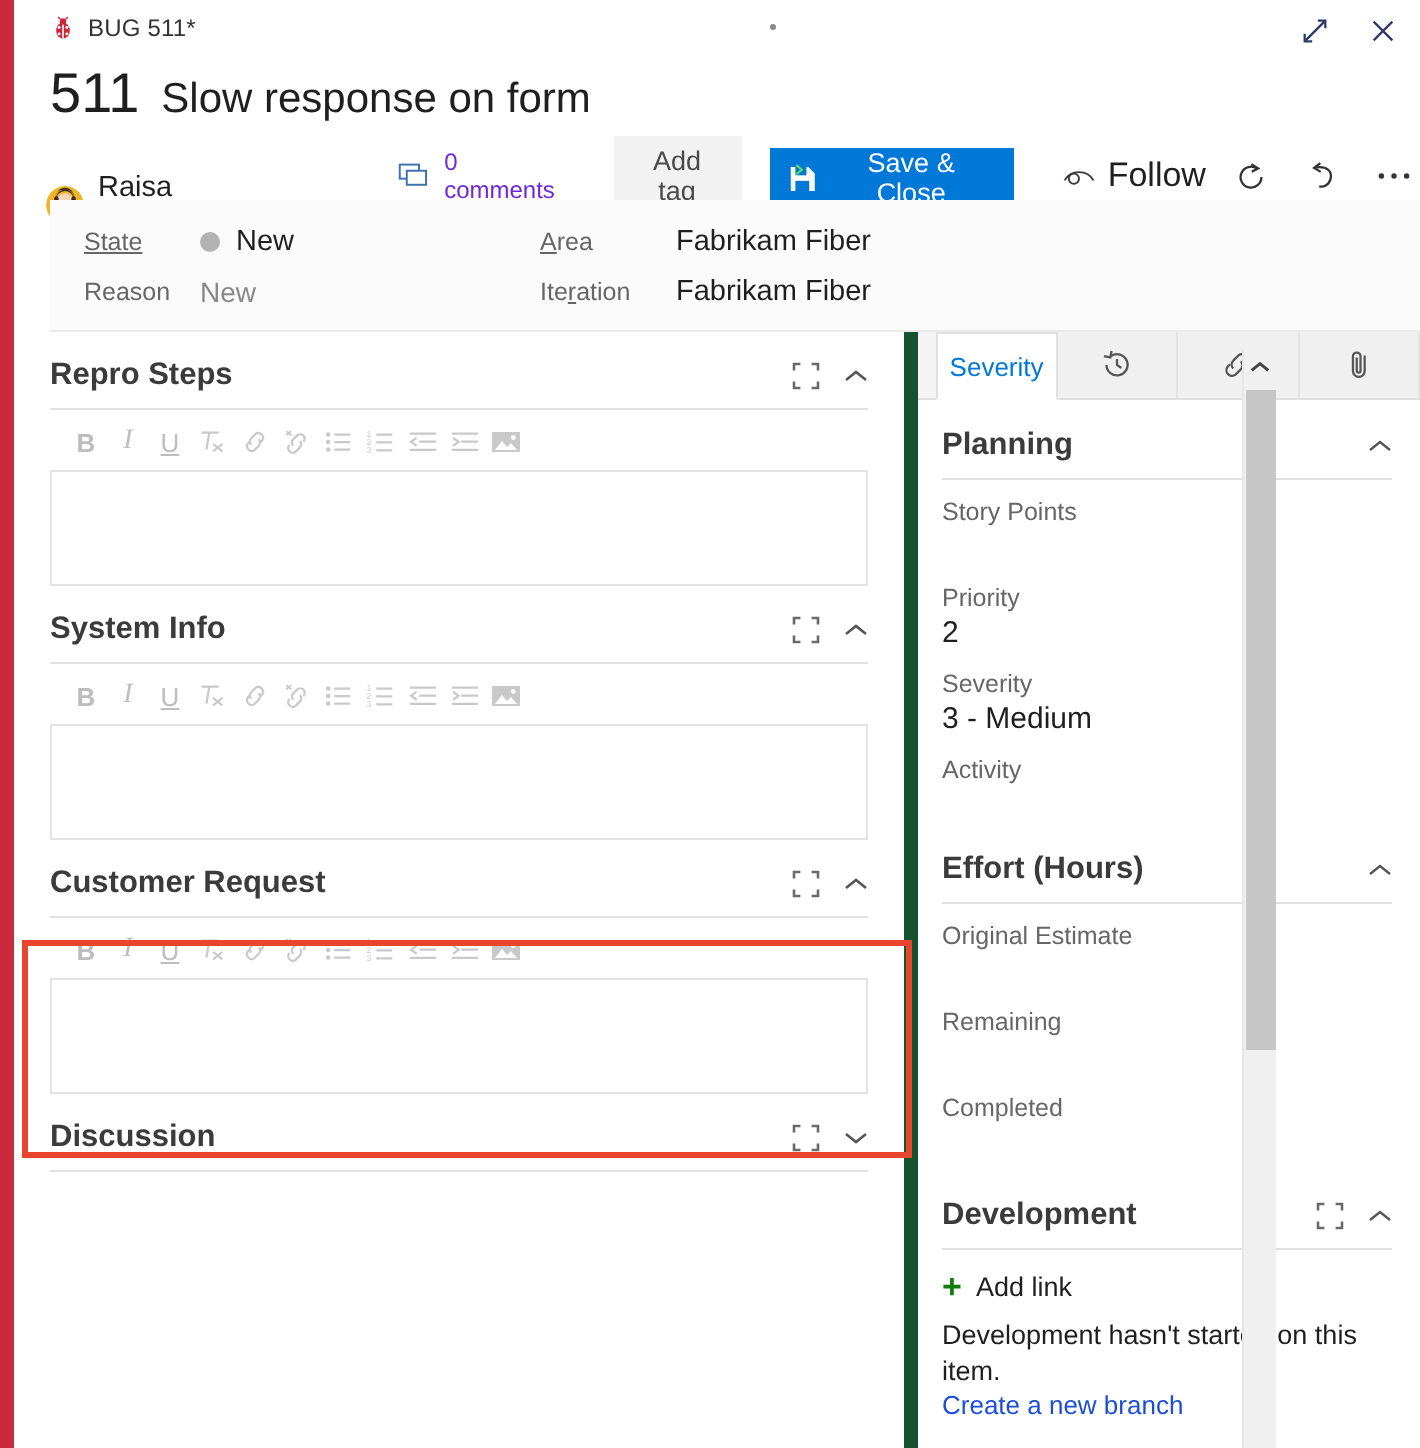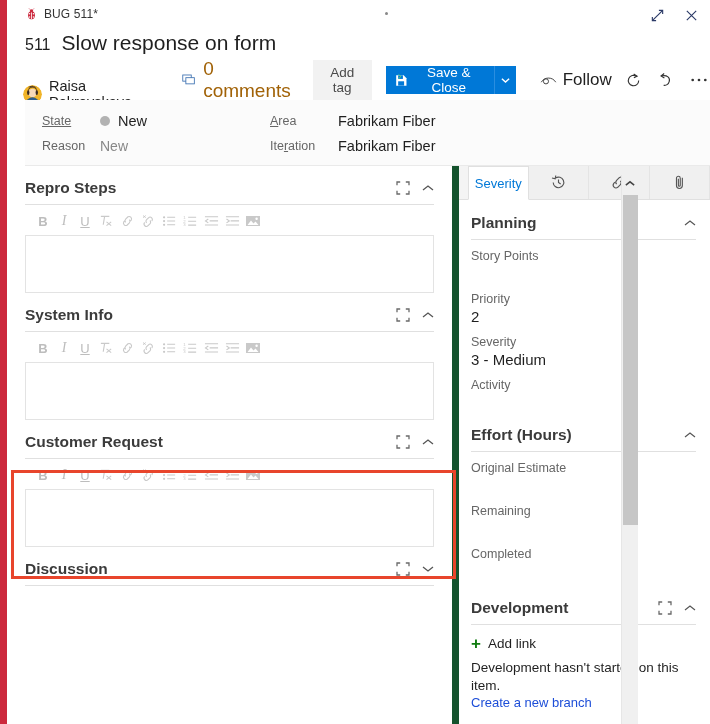--- a/index.html
+++ b/index.html
@@ -34,43 +34,43 @@
   }
   .win-btn svg { display:block; }
 
   .dot-mark { position:absolute; left:378px; top:12px; width:3px; height:3px; background:#888; border-radius:50%; }
 
   
   .title-row {
     display: flex; align-items: baseline; gap: 11px;
     padding-left: 18px; margin-top: 3px;
   }
-  .wi-id { font-size: 16px; color: #1f1f1f; font-weight: 400; }
+  .wi-id { font-size: 28px; color: #1f1f1f; font-weight: 400; }
   .wi-title { font-size: 21px; color: #1f1f1f; font-weight: 400; }
 
   
   .cmdbar {
     display: flex; align-items: center; padding-left: 16px; margin-top: 9px; height: 32px;
   }
   .assignee { display:flex; align-items:center; gap:7px; cursor:pointer;margin-top:28px; }
   .avatar {
     width: 19px; height: 19px; border-radius: 50%; overflow:hidden; display:block; flex:none;
   }
   .assignee-name { font-size: 14.5px; color:#1f1f1f; }
 
   .comments { display:flex; align-items:center; gap:7px; margin-left: 28px; cursor:pointer; }
-  .comments-text { font-size: 19px; color:#a16207; }
+  .comments-text { font-size: 12px; color:#6d28d9; }
 
   .addtag {
     margin-left: 20px; background:#f2f2f2; color:#4a4a4a;
     font-size: 13.5px; padding: 5px 9px; cursor: pointer; border: none;
     font-family: inherit;
   }
 
-  .savegroup { display:flex; margin-left: 14px; height: 28px; }
+  .savegroup { display:flex; margin-left: 14px; height: 28px; flex-direction: column; }
   .save-btn {
     background:#0078d7; color:#fff; border:none; display:flex; align-items:center; gap:7px;
     padding: 0 11px 0 9px; font-size: 13.5px; cursor:pointer; font-family: inherit;
   }
   .save-split {
     background:#0078d7; width: 25px; border-left: 1px solid #2a8ee0;
     display:flex; align-items:center; justify-content:center; cursor:pointer;
   }
   .follow { display:flex; align-items:center; gap:6px; margin-left:24px; cursor:pointer; }
   .follow-text { font-size: 17px; color:#1f1f1f; }

